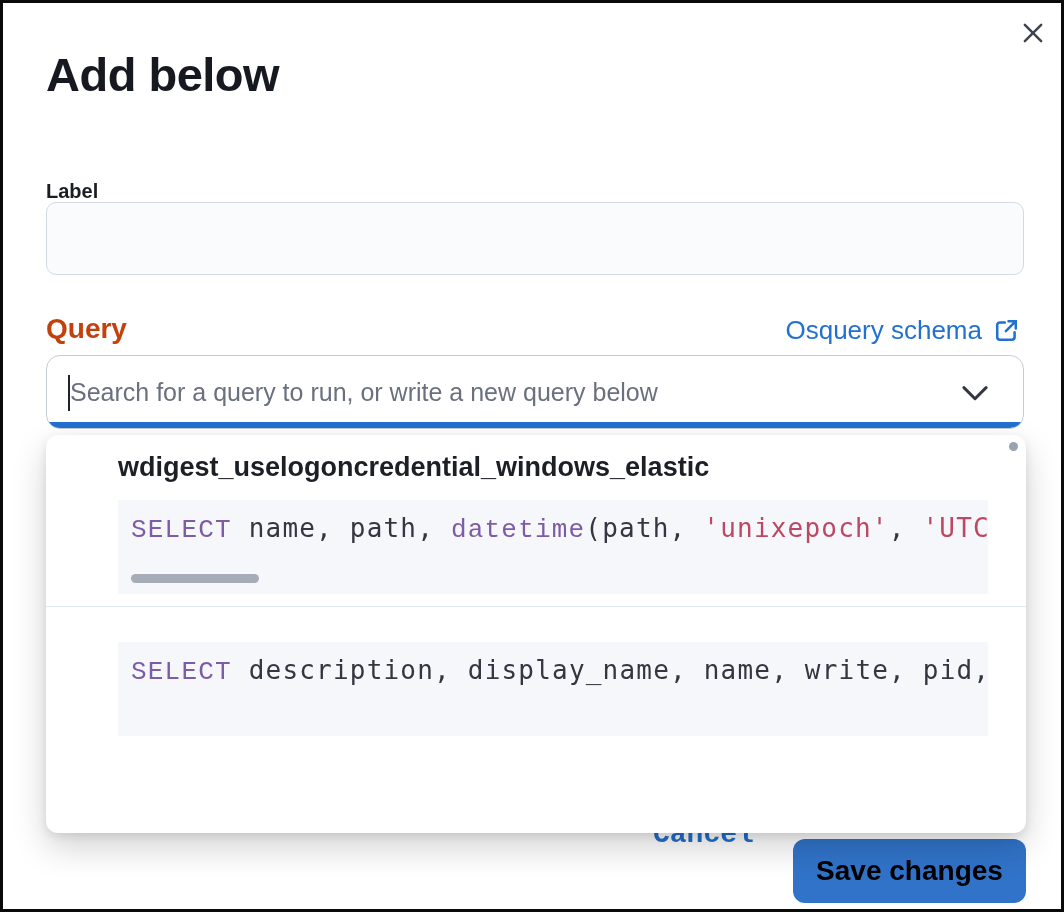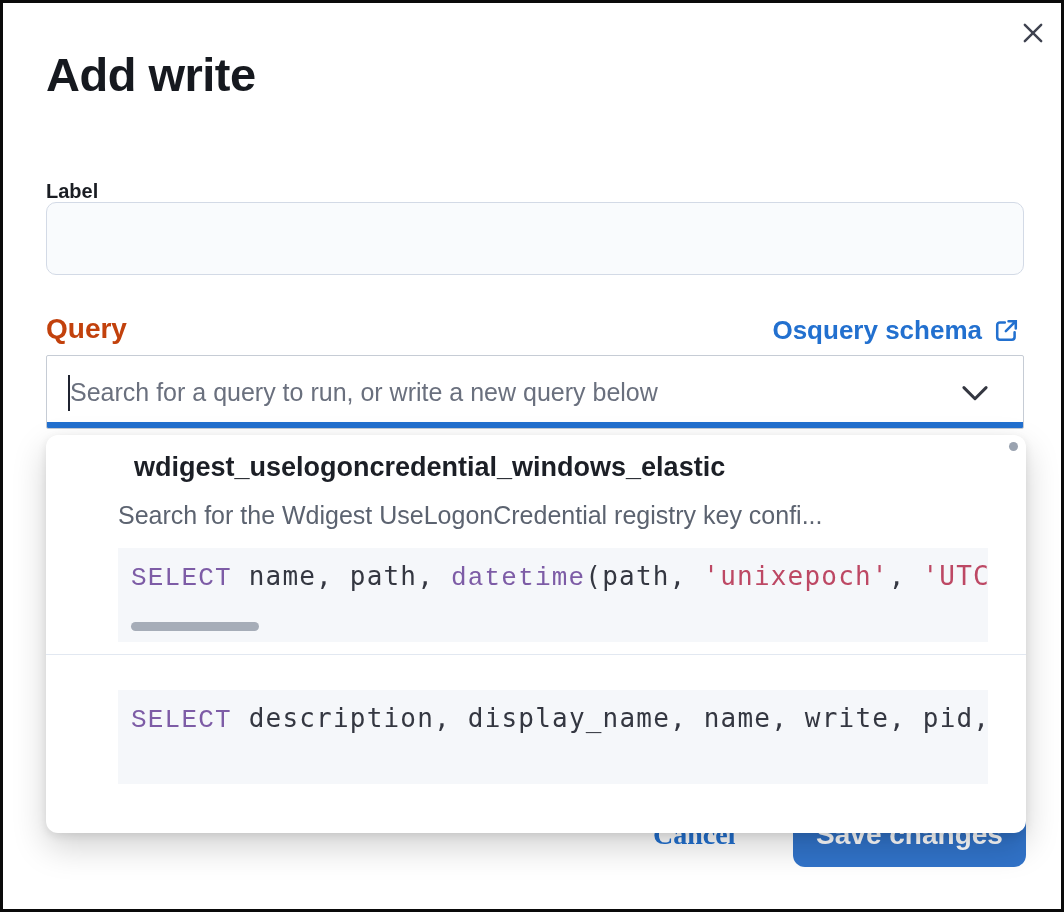--- a/index.html
+++ b/index.html
@@ -14,77 +14,77 @@
   .modal-title{position:absolute;left:43px;top:44px;font-size:47px;font-weight:700;letter-spacing:-0.5px;color:#16191f;}
   
   .field-label{position:absolute;left:43px;top:177px;font-size:20px;font-weight:700;color:#1a1d23;}
   .label-input{
     position:absolute;left:43px;top:199px;width:978px;height:73px;box-sizing:border-box;
     background:#f9fbfd;border:1px solid #d3dae6;border-radius:10px;
     font-size:25px;padding:0 20px;color:#343741;outline:none;
   }
   
   .query-label{position:absolute;left:43px;top:310px;font-size:28px;font-weight:700;color:#c2410c;}
-  .schema-link{position:absolute;right:41px;top:312px;display:flex;align-items:center;gap:11px;font-size:26px;font-weight:700;color:#2270cf;text-decoration:none;text-align:center;}
+  .schema-link{position:absolute;right:41px;top:312px;display:flex;align-items:center;gap:11px;font-size:26px;font-weight:400;color:#2270cf;text-decoration:none;text-align:center;}
   
   .combobox{
     position:absolute;left:43px;top:352px;width:978px;height:74px;box-sizing:border-box;
-    background:#ffffff;border:1px solid #c6ccd5;border-radius:2px;overflow:hidden;
+    background:#ffffff;border:1px solid #c6ccd5;border-radius:14px;overflow:hidden;
   }
   .search-input{
     position:absolute;left:23px;top:0;height:100%;width:880px;border:none;outline:none;background:transparent;
     font-family:"Liberation Sans",sans-serif;font-size:25px;color:#343741;padding:0;
   }
   .search-input::placeholder{color:#6a707e;opacity:1;}
   .text-cursor{position:absolute;left:21px;top:19px;width:2px;height:36px;background:#1f2330;}
   .focus-bar{position:absolute;left:0;bottom:0;width:100%;height:6px;background:#2270cf;}
   .chevron{position:absolute;right:34px;top:29px;}
   
   .panel{
     position:absolute;left:43px;top:432px;width:980px;height:398px;box-sizing:border-box;
     background:#ffffff;border-radius:12px;overflow:hidden;z-index:5;
     box-shadow:0 14px 34px rgba(0,0,0,0.18),0 3px 10px rgba(0,0,0,0.09);
   }
   .scroll-dot{position:absolute;top:7px;right:8px;width:9px;height:9px;border-radius:50%;background:#9aa3b0;z-index:2;}
   .option{padding:17px 38px 0 72px;cursor:pointer;}
   .option.second{padding-top:18px;}
-  .opt-title{font-size:27px;font-weight:700;line-height:31px;color:#1c1f26;margin-left:16px;}
+  .opt-title{font-size:27px;font-weight:700;line-height:31px;color:#1c1f26;}
   .opt-desc{margin-top:16px;font-size:25px;line-height:32px;color:#5c6370;}
   .codeblock{
     margin-top:17px;position:relative;height:94px;box-sizing:border-box;
     background:#f5f7fa;padding:13px 0 0 13px;overflow:hidden;
   }
   .code-line{font-family:"DejaVu Sans Mono",monospace;font-size:26px;letter-spacing:1.2px;white-space:pre;color:#343741;}
   .tok.kw{color:#7d5ca6;font-family:Liberation Mono, monospace;}
   .tok.str{color:#bd4864;}
   .h-thumb{position:absolute;left:13px;bottom:11px;width:128px;height:9px;border-radius:5px;background:#a6adb8;}
   .divider{border:0;border-top:1px solid #e2e8f1;margin:12px 0 0 0;}
   
-  .cancel-btn{position:absolute;left:650px;top:815px;font-size:28px;line-height:34px;font-weight:700;color:#2270cf;background:none;border:none;padding:0;cursor:pointer;z-index:1;font-family:Liberation Serif, serif;}
+  .cancel-btn{position:absolute;left:650px;top:815px;font-size:28px;line-height:34px;font-weight:700;color:#2270cf;background:none;border:none;padding:0;cursor:pointer;z-index:1;font-family:Liberation Mono, monospace;}
   .save-btn{
-    position:absolute;left:790px;top:800px;width:233px;height:64px;z-index:1;
-    background:#3173c9;border:none;border-radius:12px;color:#ffffff;
+    position:absolute;left:790px;top:836px;width:233px;height:64px;z-index:1;
+    background:#3173c9;border:none;border-radius:12px;color:#000000;
     font-size:28px;font-weight:700;font-family:"Liberation Sans",sans-serif;
     display:flex;align-items:center;justify-content:center;cursor:pointer;
   }
 </style>
 </head>
 <body>
 
 <div class="screen">
 
   <button class="close-btn" aria-label="Close">
     <span>
       <svg width="28" height="28" viewBox="0 0 24 24" fill="none">
         <path d="M5 5 L19 19 M19 5 L5 19" stroke="#3f4350" stroke-width="2.1" stroke-linecap="round"></path>
       </svg>
     </span>
   </button>
 
-  <h1 class="modal-title" style="margin:0;">Add write</h1>
+  <h1 class="modal-title" style="margin:0;">Add below</h1>
 
   <div class="field-label">Label</div>
   <input class="label-input" type="text" value="" style="">
 
   <div class="query-label">Query</div>
   <a class="schema-link" href="#">
     <span>Osquery schema</span>
     <span style="display:flex;">
       <svg width="27" height="27" viewBox="0 0 16 16" fill="none">
         <path d="M7 3.2 H4.1 C3.2 3.2 2.5 3.9 2.5 4.8 V11.9 C2.5 12.8 3.2 13.5 4.1 13.5 H11.2 C12.1 13.5 12.8 12.8 12.8 11.9 V9" stroke="#2270cf" stroke-width="1.5" stroke-linecap="round"></path>
@@ -107,21 +107,20 @@
   <button class="cancel-btn">Cancel</button>
   <button class="save-btn">
     <span>Save changes</span>
   </button>
 
   <div class="panel">
     <div class="scroll-dot"></div>
 
     <div class="option">
       <div class="opt-title">wdigest_uselogoncredential_windows_elastic</div>
-      <div class="opt-desc">Search for the Wdigest UseLogonCredential registry key confi...</div>
       <div class="codeblock">
         <div class="code-line"><span class="tok kw">SELECT</span><span class="tok"> name, path, </span><span class="tok kw">datetime</span><span class="tok">(path, </span><span class="tok str">'unixepoch'</span><span class="tok">, </span><span class="tok str">'UTC'</span></div>
         <div class="h-thumb"></div>
       </div>
     </div>
 
     <hr class="divider">
 
     <div class="option second">
       <div class="codeblock">

